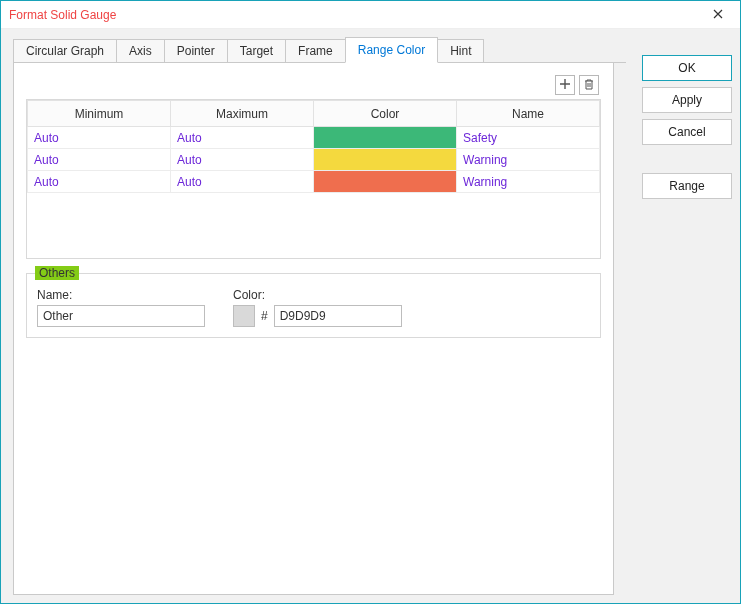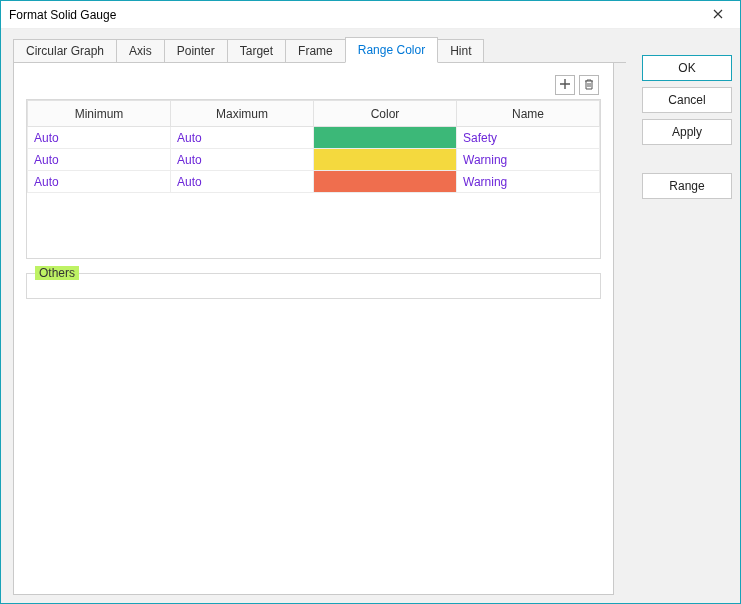--- a/index.html
+++ b/index.html
@@ -23,21 +23,21 @@
     height: 28px;
     background: #fff;
     display: flex;
     align-items: center;
     padding: 0 2px 0 8px;
     border-bottom: 1px solid #eee;
   }
   .titlebar .title {
     flex: 1;
     font-size: 12px;
-    color: #000000;
+    color: #ef4444;
   }
   .titlebar .close {
     width: 40px;
     height: 26px;
     display: flex;
     align-items: center;
     justify-content: center;
     cursor: pointer;
   }
   .titlebar .close svg { width: 10px; height: 10px; }
@@ -177,21 +177,21 @@
     border: 1px solid #d9d9d9;
     margin-top: 14px;
     position: relative;
     padding: 14px 10px 10px 10px;
     background: #fff;
   }
   .fieldset .legend {
     position: absolute;
     top: -8px;
     left: 8px;
-    background: #bef264;
+    background: #84cc16;
     padding: 0 4px;
     font-size: 12px;
     color: #333;
   }
   .fieldrow {
     display: flex;
     gap: 28px;
     align-items: flex-start;
   }
   .fieldcol { display: flex; flex-direction: column; gap: 3px; }
@@ -302,25 +302,39 @@
                     <div class="swatchcell" style="background:#ef6e4e"></div>
                   </td>
                 <td>Warning</td>
               </tr>
             </tbody>
           </table>
         </div>
 
         <div class="fieldset">
           <div class="legend">Others</div>
+          <div class="fieldrow">
+            <div class="fieldcol">
+              <label>Name:</label>
+              <input class="textin name" value="Other" style="">
+            </div>
+            <div class="fieldcol">
+              <label>Color:</label>
+              <div class="colorrow">
+                <div class="swatchbtn" style="background:#D9D9D9"></div>
+                <span class="hash">#</span>
+                <input class="textin hex" value="D9D9D9" style="">
+              </div>
+            </div>
+          </div>
         </div>
 
       </div>
     </div>
 
     <div class="right">
       <div class="btn primary">OK</div>
+      <div class="btn">Apply</div>
       <div class="btn">Cancel</div>
-      <div class="btn">Apply</div>
       <div class="btn help">Range</div>
     </div>
   </div>
 </div>
 
 </body></html>

